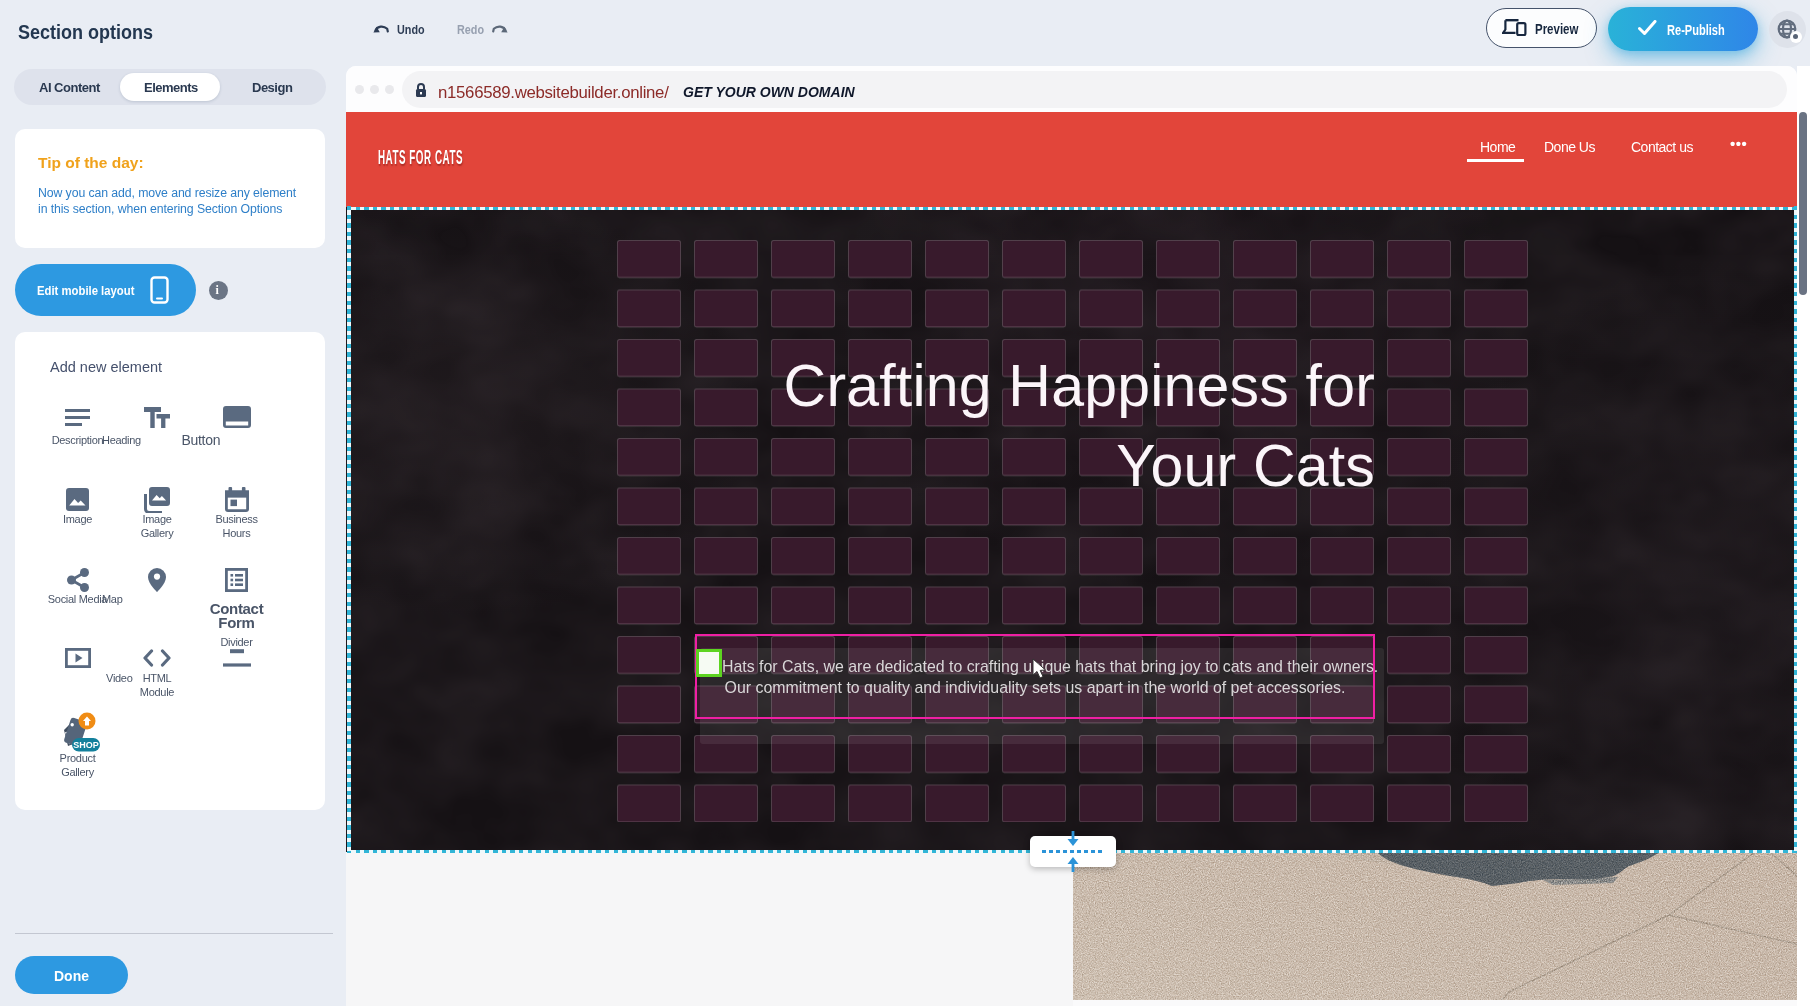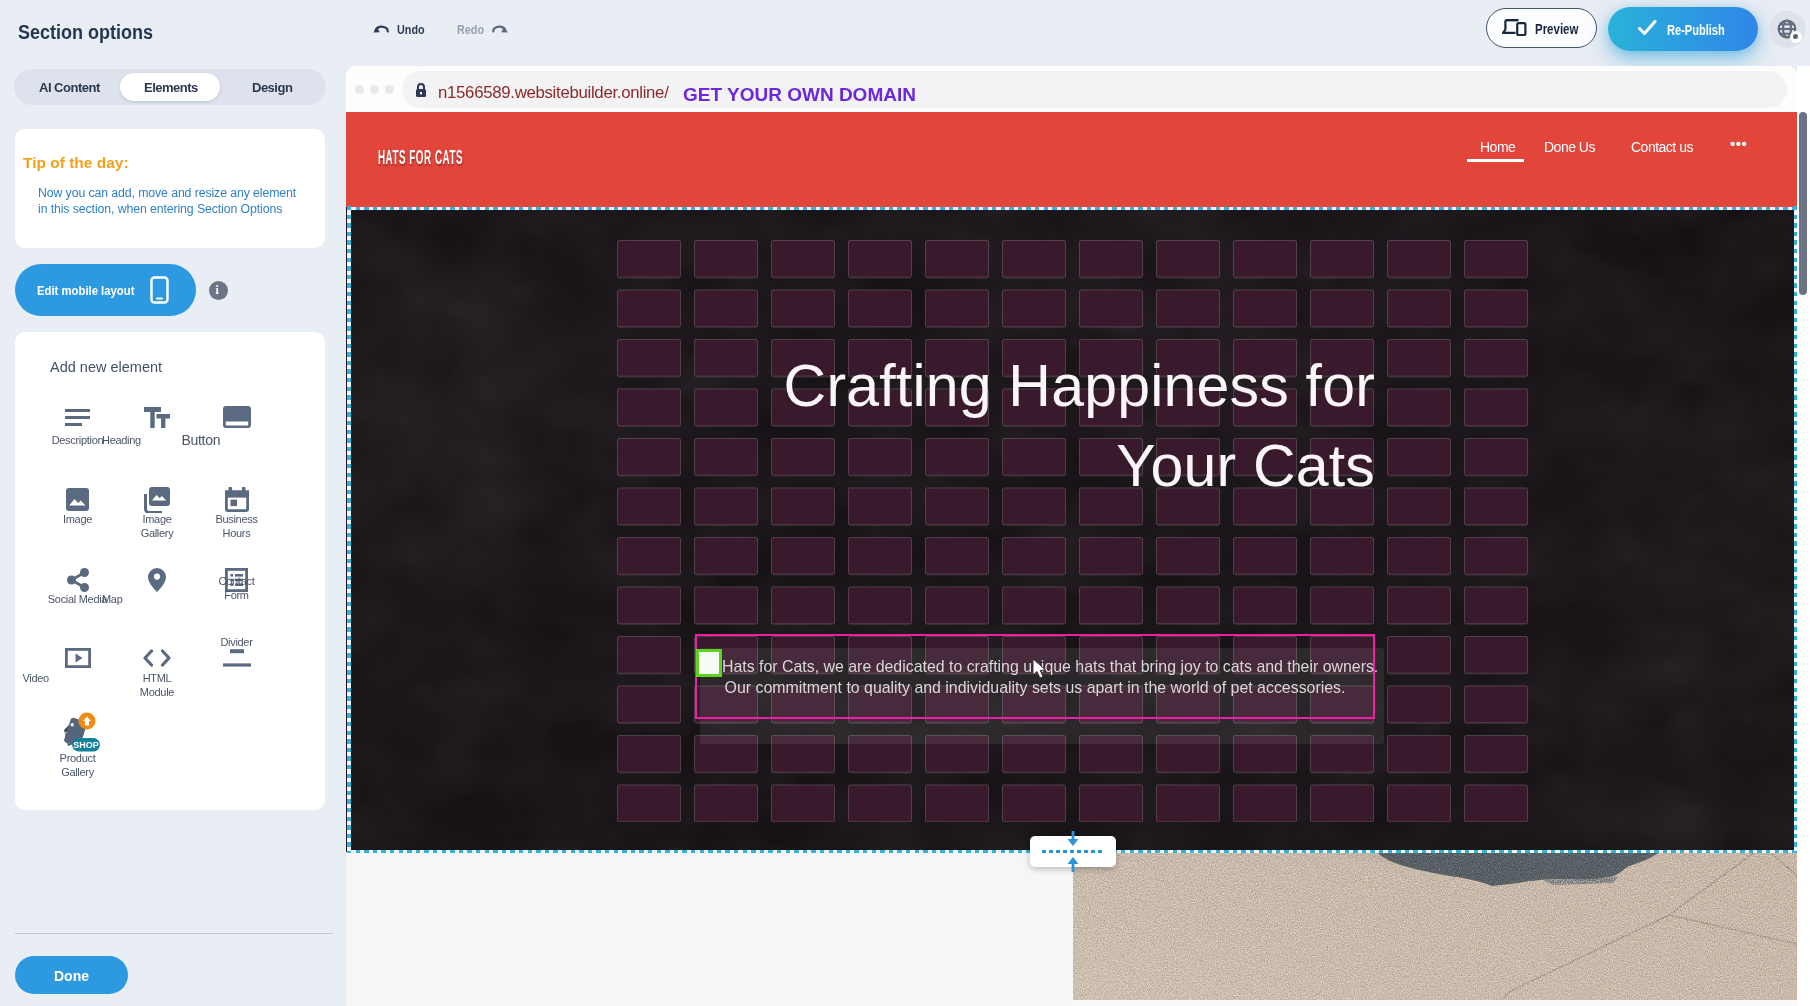--- a/index.html
+++ b/index.html
@@ -46,21 +46,21 @@
 <div class="abs" style="left:1789.5px;top:30.5px;width:12px;height:12px;border-radius:50%;background:#fff;"></div>
 <div class="abs" style="left:1793px;top:34px;width:5px;height:5px;border-radius:50%;background:#596476;"></div>
 
 <div class="abs" style="left:14px;top:69px;width:312px;height:36px;border-radius:18px;background:#dee2ec;"></div>
 <div class="abs" style="left:120px;top:73px;width:100px;height:28px;border-radius:14px;background:#ffffff;box-shadow:0 1px 3px rgba(40,60,90,0.18);"></div>
 <div class="abs" style="left:39px;top:80px;font-size:13px;font-weight:bold;letter-spacing:-0.5px;color:#2a3950;">AI Content</div>
 <div class="abs" style="left:144px;top:80px;font-size:13px;font-weight:bold;letter-spacing:-0.5px;color:#2a3950;">Elements</div>
 <div class="abs" style="left:252px;top:80px;font-size:13px;font-weight:bold;letter-spacing:-0.5px;color:#2a3950;">Design</div>
 
 <div class="abs" style="left:15px;top:129px;width:310px;height:119px;border-radius:10px;background:#ffffff;"></div>
-<div class="abs" style="left:23px;top:154px;font-size:15.5px;font-weight:bold;color:#f0a21c;">Tip of the day:</div>
+<div class="abs" style="left:38px;top:154px;font-size:15.5px;font-weight:bold;color:#f0a21c;">Tip of the day:</div>
 <div class="abs" style="left:38px;top:186px;font-size:12.3px;letter-spacing:-0.1px;line-height:15.8px;color:#2e7fc8;white-space:nowrap;">Now you can add, move and resize any element<br>in this section, when entering Section Options</div>
 
 <div class="abs" style="left:15px;top:264px;width:181px;height:52px;border-radius:26px;background:#2d99e1;"></div>
 <div class="abs" style="left:37px;top:283px;font-size:13px;font-weight:bold;color:#fff;transform:scaleX(0.87);transform-origin:0 0;white-space:nowrap;">Edit mobile layout</div>
 <svg class="abs" style="left:150px;top:276px;" width="19" height="28" viewBox="0 0 19 28">
   <rect x="1.5" y="1.5" width="16" height="25" rx="3" fill="none" stroke="#fff" stroke-width="2.4"></rect>
   <path d="M7 22.5 h5" stroke="#fff" stroke-width="2" stroke-linecap="round"></path>
 </svg>
 <div class="abs" style="left:209px;top:281px;width:19px;height:19px;border-radius:50%;background:#6b7585;"></div>
 <div class="abs" style="left:215.5px;top:283px;font-size:12px;font-weight:bold;color:#fff;font-family:'Liberation Serif',serif;">i</div>
@@ -125,26 +125,26 @@
       <rect x="1.4" y="1.4" width="20.2" height="21.2" fill="none" stroke="#5a6a80" stroke-width="2.8"></rect>
       <g fill="#5a6a80">
         <rect x="5.5" y="6" width="2.6" height="2.6"></rect>
         <rect x="10" y="6" width="8" height="2.6"></rect>
         <rect x="5.5" y="10.7" width="2.6" height="2.6"></rect>
         <rect x="10" y="10.7" width="8" height="2.6"></rect>
         <rect x="5.5" y="15.4" width="2.6" height="2.6"></rect>
         <rect x="10" y="15.4" width="8" height="2.6"></rect>
       </g>
     </svg>
-<div class="abs" style="left:181.5px;top:575px;width:110px;text-align:center;font-size:11px;letter-spacing:-0.3px;line-height:13.5px;color:#4a5568;">Contact<br>Form</div>
+<div class="abs" style="left:181.5px;top:602px;width:110px;text-align:center;font-size:15px;letter-spacing:-0.3px;line-height:13.5px;color:#4a5568;font-weight:bold;">Contact<br>Form</div>
 <svg class="abs" style="left:64.5px;top:647.5px;" width="26" height="20" viewBox="0 0 26 20">
       <rect x="1.4" y="1.4" width="23.2" height="17.2" fill="none" stroke="#5a6a80" stroke-width="2.8"></rect>
       <path d="M10.5 5.5 L17.5 10 L10.5 14.5 Z" fill="#5a6a80"></path>
     </svg>
-<div class="abs" style="left:22.5px;top:672px;width:110px;text-align:left;font-size:11px;letter-spacing:-0.3px;line-height:13.5px;color:#4a5568;">Video</div>
+<div class="abs" style="left:22.5px;top:672px;width:110px;text-align:right;font-size:11px;letter-spacing:-0.3px;line-height:13.5px;color:#4a5568;">Video</div>
 <svg class="abs" style="left:143.0px;top:648.5px;" width="28" height="18" viewBox="0 0 28 18">
       <g fill="none" stroke="#5a6a80" stroke-width="3.2" stroke-linecap="round" stroke-linejoin="round">
         <path d="M8.5 2 L2 9 L8.5 16"></path>
         <path d="M19.5 2 L26 9 L19.5 16"></path>
       </g>
     </svg>
 <div class="abs" style="left:102px;top:672px;width:110px;text-align:center;font-size:11px;letter-spacing:-0.3px;line-height:13.5px;color:#4a5568;">HTML<br>Module</div>
 <svg class="abs" style="left:222.5px;top:648.5px;" width="28" height="18" viewBox="0 0 28 18">
       <g stroke="#5a6a80">
         <path d="M7 2.2 h14" stroke-width="4"></path>
@@ -178,21 +178,21 @@
   <div class="abs" style="left:9px;top:19px;width:9px;height:9px;border-radius:50%;background:#e9e9ec;"></div>
   <div class="abs" style="left:24px;top:19px;width:9px;height:9px;border-radius:50%;background:#e9e9ec;"></div>
   <div class="abs" style="left:39px;top:19px;width:9px;height:9px;border-radius:50%;background:#e9e9ec;"></div>
   <div class="abs" style="left:56px;top:5px;width:1385px;height:37px;border-radius:18.5px;background:#f3f3f5;"></div>
   <svg class="abs" style="left:69px;top:16px;" width="12" height="16" viewBox="0 0 12 16">
     <path d="M3 7 V5 a3 3 0 0 1 6 0 V7" fill="none" stroke="#2c3a52" stroke-width="2"></path>
     <rect x="1" y="7" width="10" height="8" rx="1.5" fill="#2c3a52"></rect>
     <rect x="5" y="10" width="2" height="2.4" fill="#fff"></rect>
   </svg>
   <div class="abs" style="left:92px;top:16.5px;font-size:16.8px;letter-spacing:-0.3px;color:#8c2b28;white-space:nowrap;">n1566589.websitebuilder.online/</div>
-  <div class="abs" style="left:337px;top:17.5px;font-size:19px;font-weight:bold;color:#6d28d9;">GET YOUR OWN DOMAIN</div>
+  <div class="abs" style="left:337px;top:17.5px;font-size:14px;font-weight:bold;color:#0f172a;font-style:italic;">GET YOUR OWN DOMAIN</div>
 
   <div class="abs" style="left:0;top:46px;width:1451px;height:95px;background:#e2453a;"></div>
   <div class="abs" style="left:32px;top:80px;font-size:19.5px;font-weight:bold;color:#fff;transform:scaleX(0.505);transform-origin:0 0;letter-spacing:1px;text-shadow:1px 2px 2px rgba(120,20,15,0.5);white-space:nowrap;">HATS FOR CATS</div>
   <div class="abs" style="left:1134px;top:73px;font-size:14px;letter-spacing:-0.5px;color:#fff;">Home</div>
   <div class="abs" style="left:1121px;top:93px;width:57px;height:3px;background:#fff;"></div>
   <div class="abs" style="left:1198px;top:73px;font-size:14px;letter-spacing:-0.5px;color:#fff;">Done Us</div>
   <div class="abs" style="left:1285px;top:73px;font-size:14px;letter-spacing:-0.5px;color:#fff;">Contact us</div>
   <div class="abs" style="left:1384px;top:69px;font-size:15px;font-weight:bold;color:#fff;letter-spacing:0.5px;">•••</div>
 
   <div class="abs" id="hero" style="left:0;top:141px;width:1451px;height:645px;background:#151114;overflow:hidden;">

